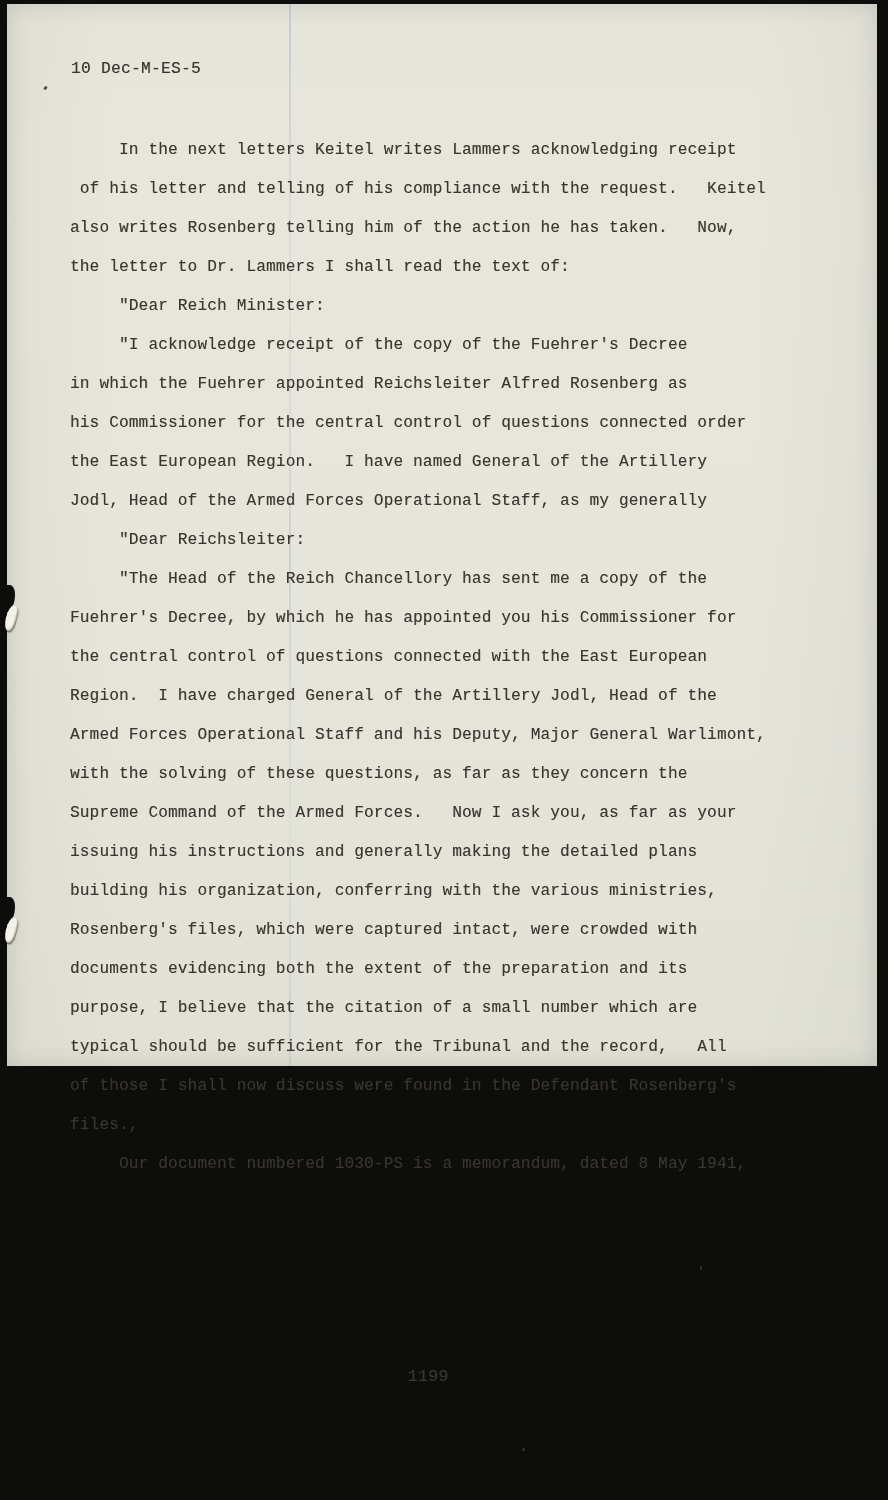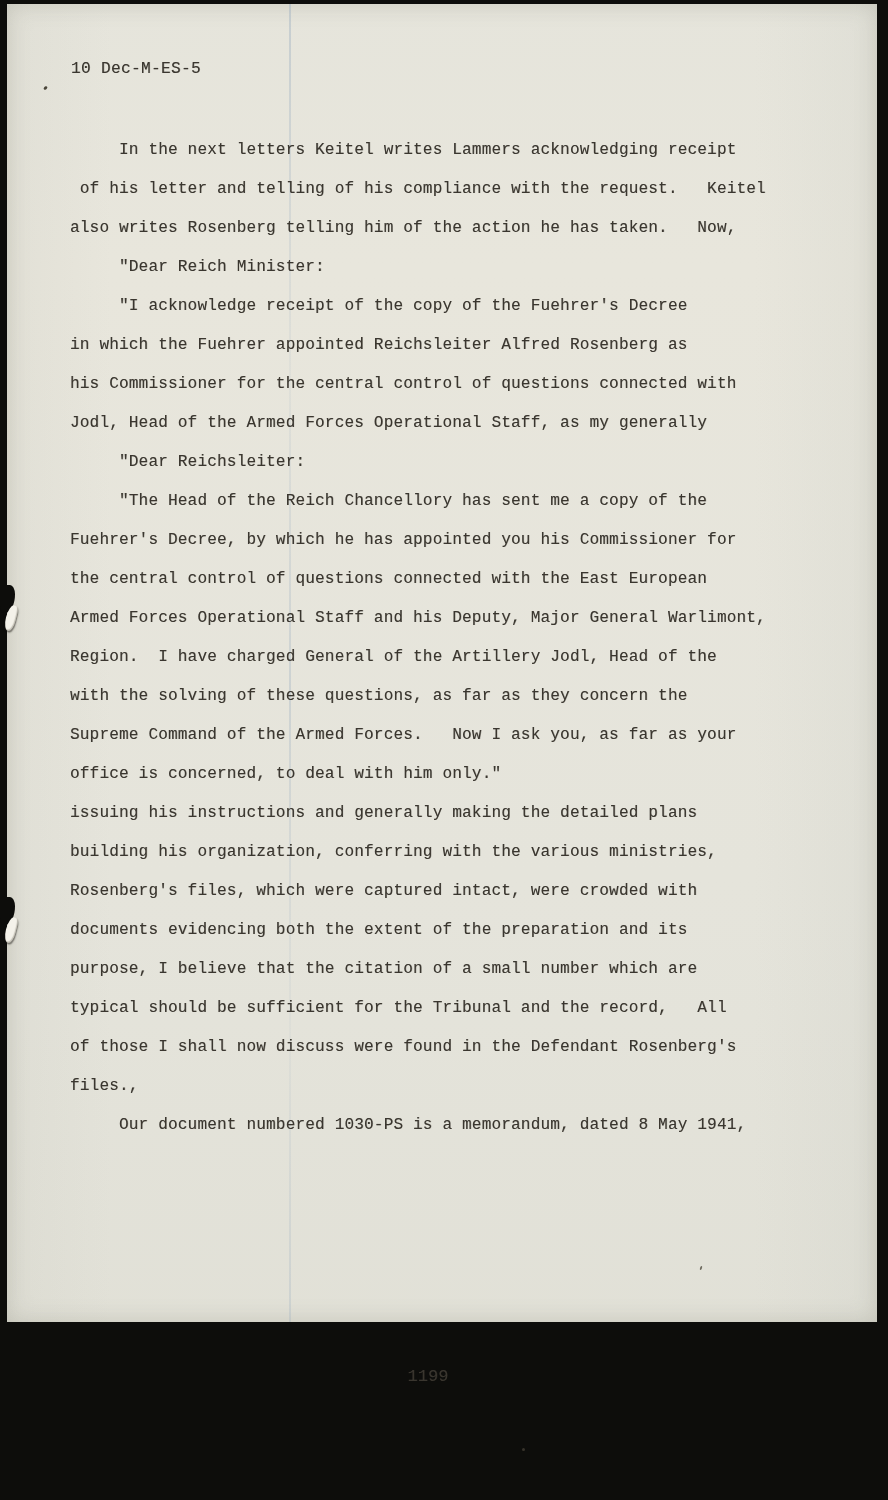--- a/index.html
+++ b/index.html
@@ -6,21 +6,21 @@
   body{
     width:888px;height:1500px;
     background:#0d0d0b;
     position:relative;
     overflow:hidden;
     font-family:"Liberation Mono","DejaVu Sans Mono",monospace;
   }
   .page{
     position:absolute;
     left:7px;top:4px;
-    width:870px;height:1318px;
+    width:870px;height:1062px;
     background:
       linear-gradient(90deg, rgba(198,198,188,.18), rgba(255,255,255,0) 12%, rgba(255,255,255,0) 86%, rgba(200,202,194,.22)),
       linear-gradient(180deg, rgba(222,224,218,.25), rgba(255,255,255,0) 20%, rgba(214,218,214,.18) 70%, rgba(205,208,200,.25)),
       #e8e6dc;
     box-shadow:inset 0 0 22px rgba(120,118,105,.25);
   }
   .fold-line{
     position:absolute;
     left:282px;top:0;
     width:2px;height:100%;
@@ -96,34 +96,35 @@
 
 <div class="page">
   <div class="fold-line"></div>
 
   <div class="header">10 Dec-M-ES-5</div>
 
   <div class="text-block">
       <div class="typed-line">     In the next letters Keitel writes Lammers acknowledging receipt</div>
       <div class="typed-line"> of his letter and telling of his compliance with the request.   Keitel</div>
       <div class="typed-line">also writes Rosenberg telling him of the action he has taken.   Now,</div>
+      <div class="typed-line">the letter to Dr. Lammers I shall read the text of:</div>
       <div class="typed-line">     "Dear Reich Minister:</div>
       <div class="typed-line">     "I acknowledge receipt of the copy of the Fuehrer's Decree</div>
       <div class="typed-line">in which the Fuehrer appointed Reichsleiter Alfred Rosenberg as</div>
-      <div class="typed-line">his Commissioner for the central control of questions connected with</div>
+      <div class="typed-line">his Commissioner for the central control of questions connected order</div>
+      <div class="typed-line">the East European Region.   I have named General of the Artillery</div>
       <div class="typed-line">Jodl, Head of the Armed Forces Operational Staff, as my generally</div>
       <div class="typed-line">     "Dear Reichsleiter:</div>
       <div class="typed-line">     "The Head of the Reich Chancellory has sent me a copy of the</div>
       <div class="typed-line">Fuehrer's Decree, by which he has appointed you his Commissioner for</div>
       <div class="typed-line">the central control of questions connected with the East European</div>
+      <div class="typed-line">Region.  I have charged General of the Artillery Jodl, Head of the</div>
       <div class="typed-line">Armed Forces Operational Staff and his Deputy, Major General Warlimont,</div>
-      <div class="typed-line">Region.  I have charged General of the Artillery Jodl, Head of the</div>
       <div class="typed-line">with the solving of these questions, as far as they concern the</div>
       <div class="typed-line">Supreme Command of the Armed Forces.   Now I ask you, as far as your</div>
-      <div class="typed-line">office is concerned, to deal with him only."</div>
       <div class="typed-line">issuing his instructions and generally making the detailed plans</div>
       <div class="typed-line">building his organization, conferring with the various ministries,</div>
       <div class="typed-line">Rosenberg's files, which were captured intact, were crowded with</div>
       <div class="typed-line">documents evidencing both the extent of the preparation and its</div>
       <div class="typed-line">purpose, I believe that the citation of a small number which are</div>
       <div class="typed-line">typical should be sufficient for the Tribunal and the record,   All</div>
       <div class="typed-line">of those I shall now discuss were found in the Defendant Rosenberg's</div>
       <div class="typed-line">files.,</div>
       <div class="typed-line">     Our document numbered 1030-PS is a memorandum, dated 8 May 1941,</div>
     </div>

